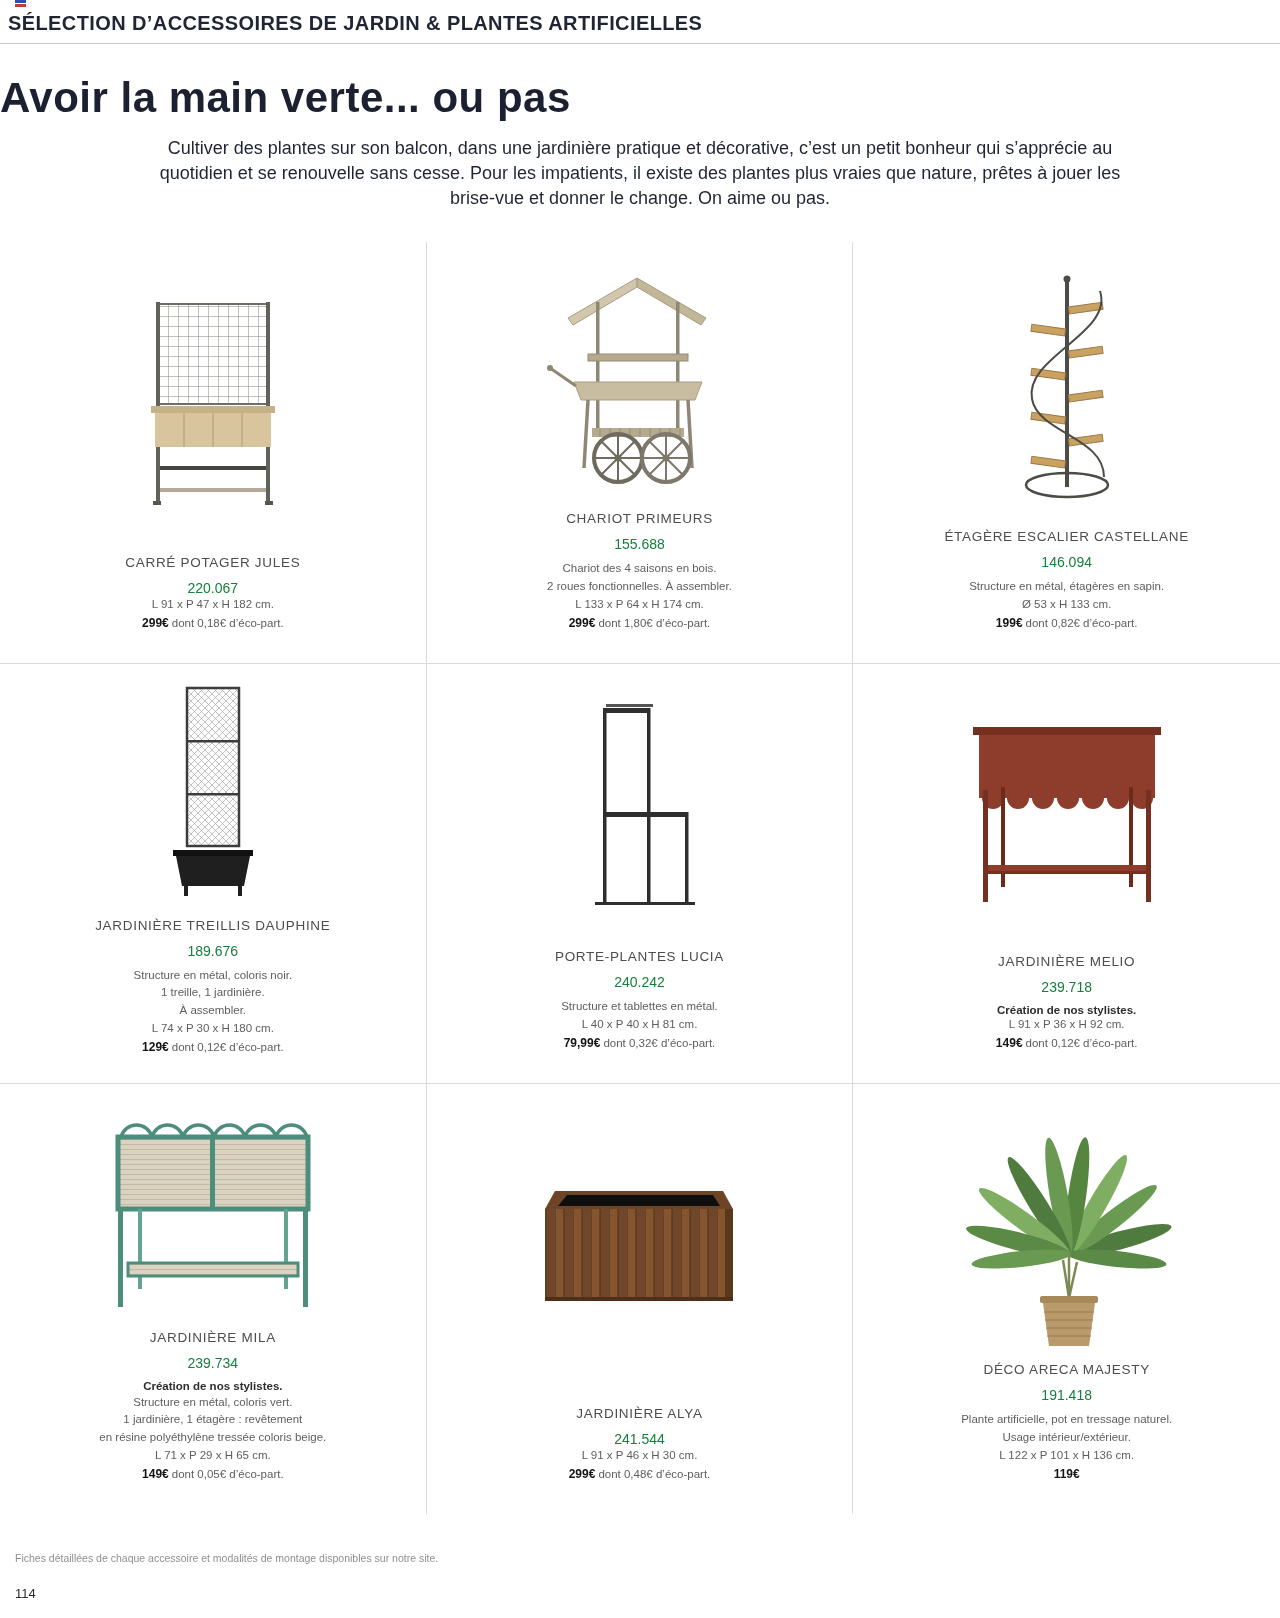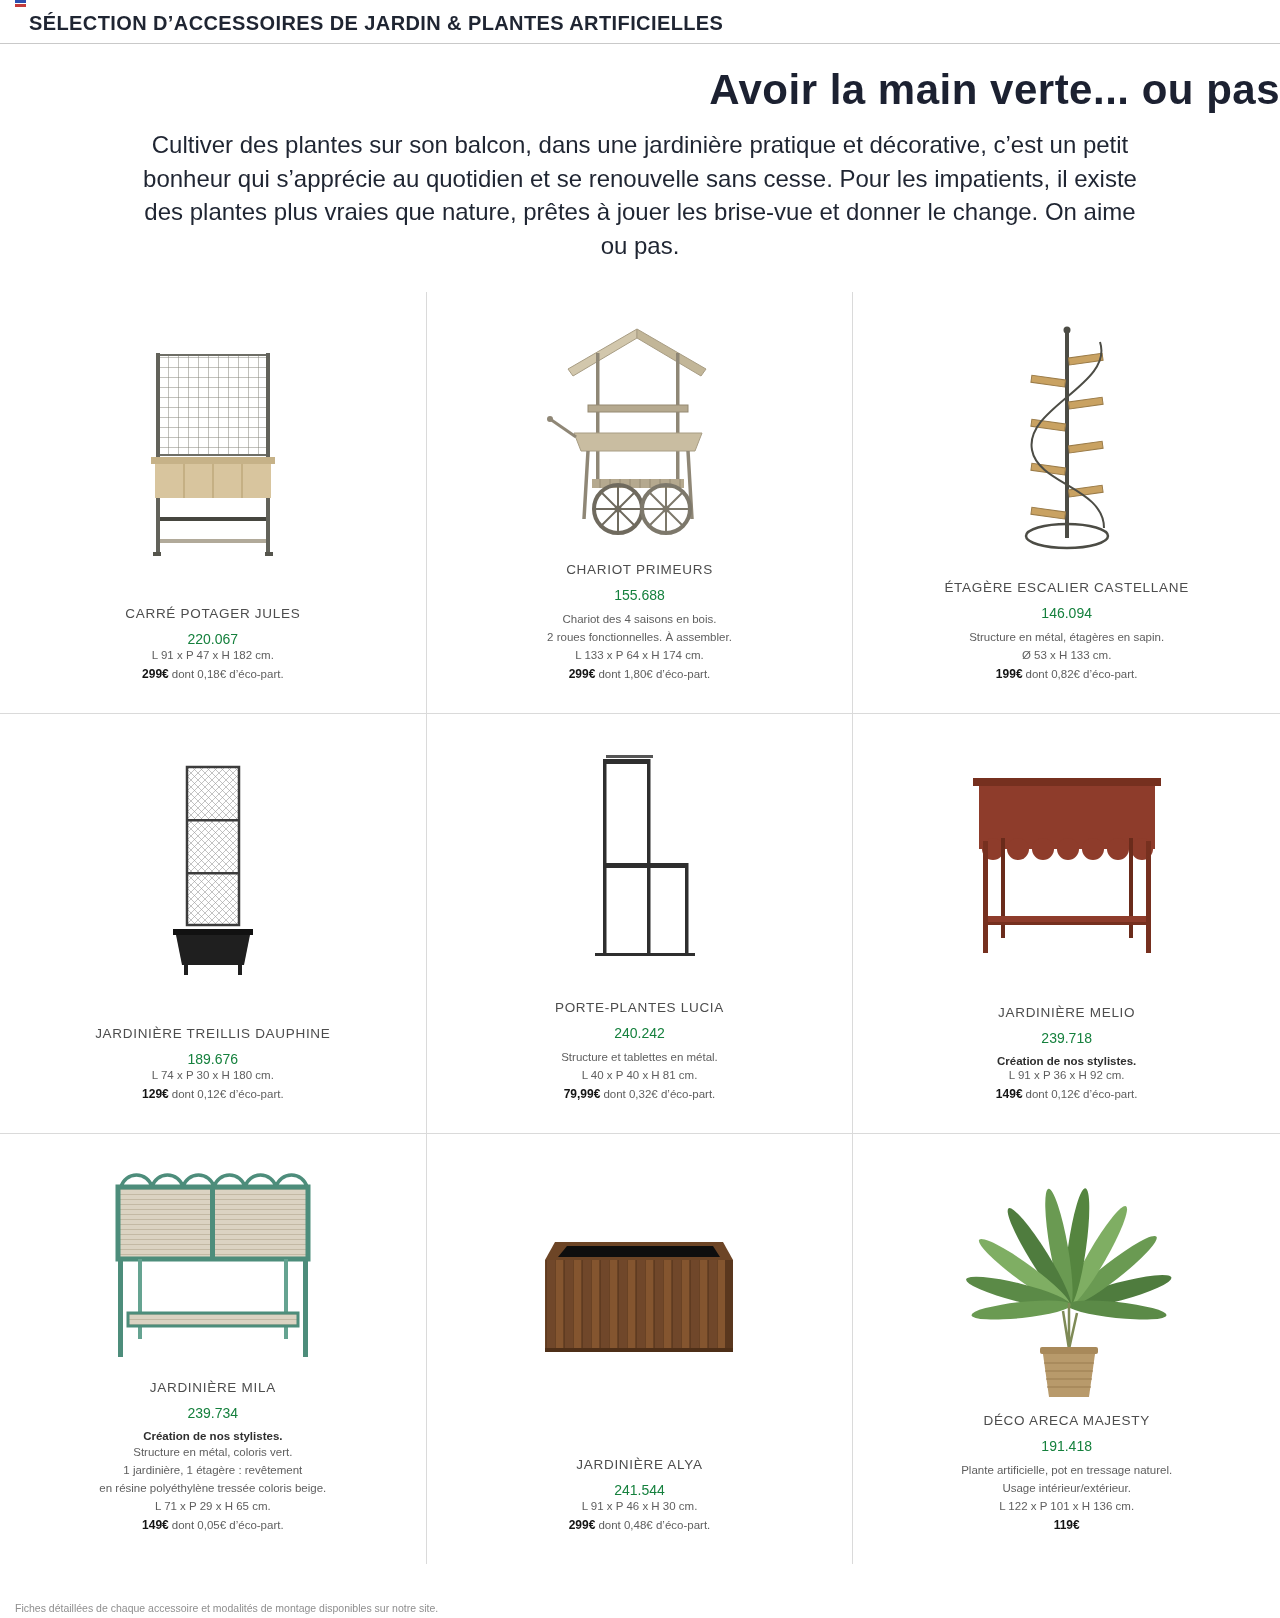--- a/index.html
+++ b/index.html
@@ -4,39 +4,39 @@
 <style>
   * { box-sizing: border-box; margin: 0; padding: 0; }
   body {
     width: 1280px; height: 1618px; margin: 0 auto;
     background: #ffffff; overflow: hidden;
     font-family: "Liberation Sans", sans-serif;
     color: #1e2430;
   }
   .top-header {
     position: relative;
-    padding: 12px 16px 8px 29px;
+    padding: 12px 16px 8px 8px;
     border-bottom: 1px solid #c9c9c9;
   }
   .top-header h1 {
     font-size: 20px; font-weight: bold; letter-spacing: 0.4px; color: #1f2532;
   }
   .tricolor-mark {
     position: absolute; top: 0; left: 15px; width: 11px;
   }
   .tricolor-mark .bar { height: 3px; margin-bottom: 1px; }
   .tricolor-mark .bar.blue { background: #2b4fae; }
   .tricolor-mark .bar.red  { background: #c43b3b; }
   .page-title {
-    margin-top: 22px; text-align: right;
+    margin-top: 30px; text-align: left;
     font-size: 42px; font-weight: 800; letter-spacing: 0.5px; color: #1c2131;
   }
   .intro {
     max-width: 1010px; margin: 14px auto 0;
-    text-align: center; font-size: 24px; line-height: 1.4;
+    text-align: center; font-size: 18px; line-height: 1.4;
     font-weight: 500; color: #1f2532;
   }
   .product-grid {
     margin-top: 30px;
     display: grid;
     grid-template-columns: repeat(3, 1fr);
     grid-template-rows: 422px 420px 430px;
     width: 1280px;
   }
   .cell {
@@ -183,20 +183,23 @@
         <rect x="24" y="60" width="52" height="2.5" fill="#3c3c3c"></rect>
         <rect x="24" y="113" width="52" height="2.5" fill="#3c3c3c"></rect>
         <rect x="10" y="170" width="80" height="6" fill="#111111"></rect>
         <path d="M13 176 L87 176 L81 206 L19 206 Z" fill="#1f1f1f"></path>
         <rect x="21" y="206" width="4" height="10" fill="#1f1f1f"></rect>
         <rect x="75" y="206" width="4" height="10" fill="#1f1f1f"></rect>
       </svg>
     </div>
     <div class="p-name">JARDINIÈRE TREILLIS DAUPHINE</div>
     <div class="p-ref">189.676</div>
+    <div class="p-desc">Structure en métal, coloris noir.
+1 treille, 1 jardinière.
+À assembler.</div>
     <div class="p-dim">L 74 x P 30 x H 180 cm.</div>
     <div class="p-price-line"><span class="p-price">129€</span><span class="p-eco">dont 0,12€ d’éco-part.</span></div>
   </div>
 
   <div class="cell">
     <div class="image-wrap">
       <svg width="132" height="228" viewBox="0 0 132 228">
         <g fill="#2e2e2e">
           <rect x="33" y="8" width="47" height="3" fill="#555555"></rect>
           <rect x="30" y="12" width="47" height="5"></rect>

